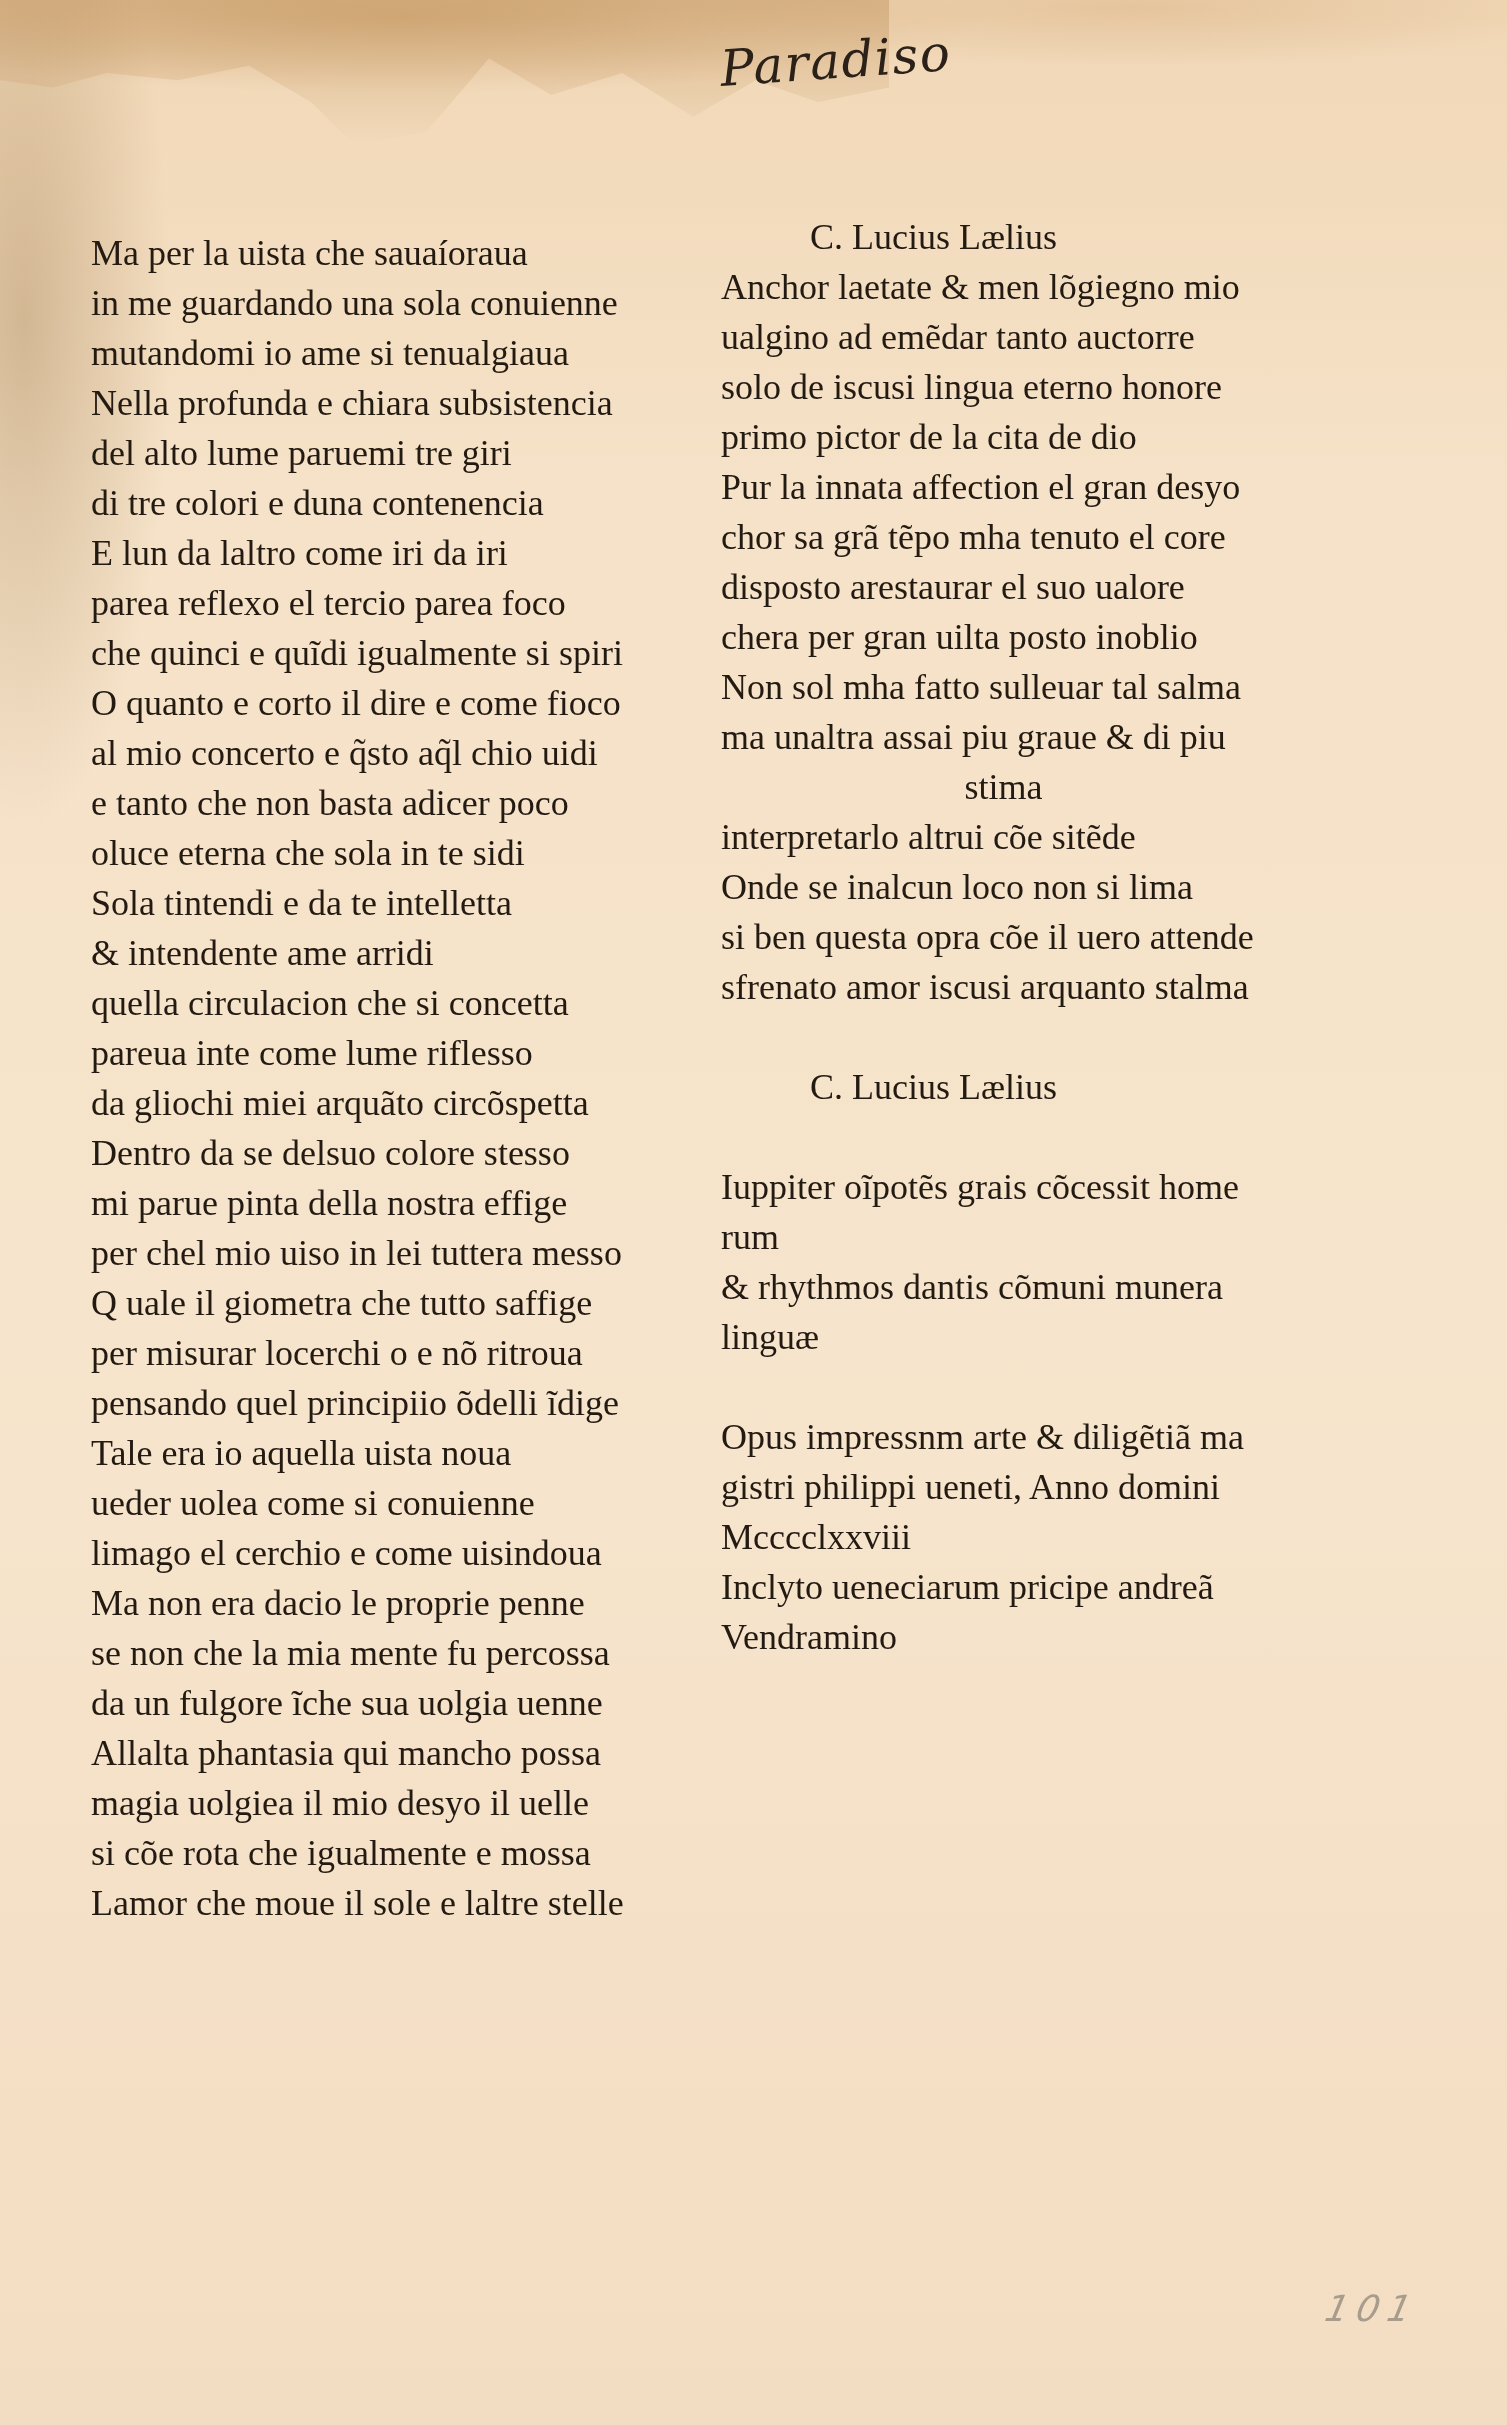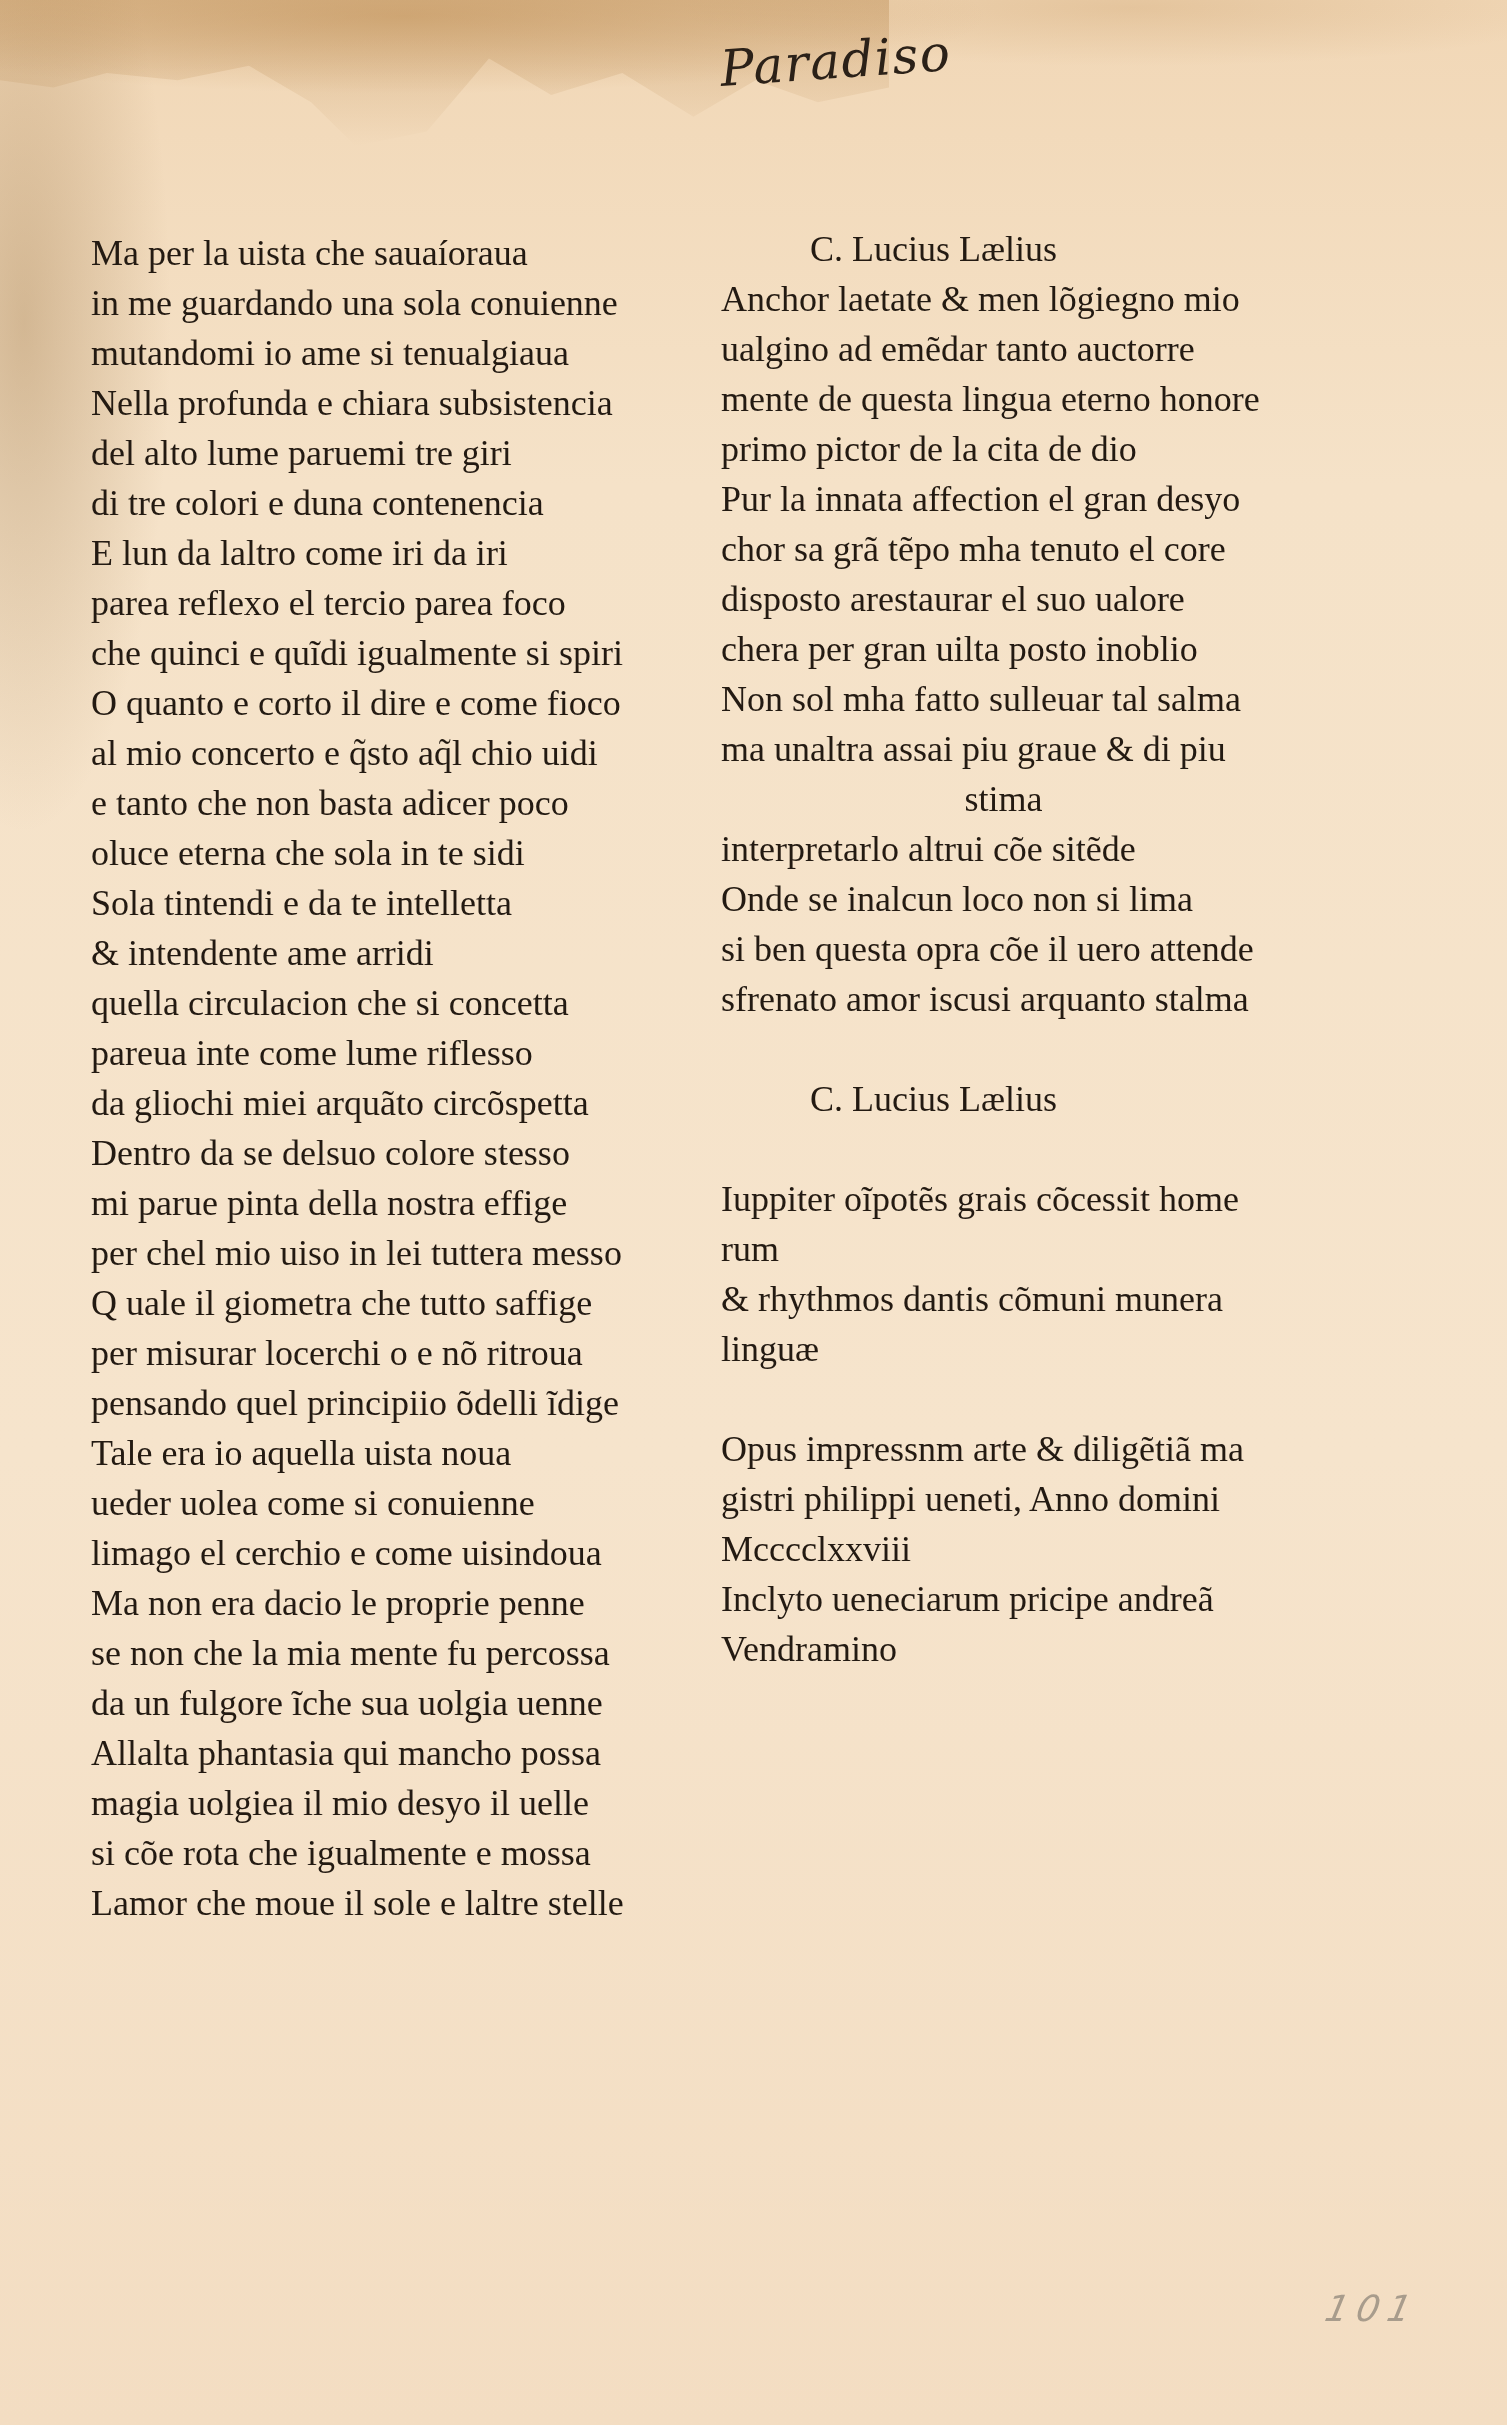--- a/index.html
+++ b/index.html
@@ -28,21 +28,21 @@
       letter-spacing: 1.6px;
     }
     .folio {
       position: absolute; left: 1326px; top: 2288px;
       font-family: "DejaVu Sans", sans-serif; font-style: italic;
       font-size: 36px; color: #a89c8c; transform: skewX(-12deg);
       letter-spacing: 8px;
     }
     .col { position: absolute; color: #231a12; font-size: 36px; line-height: 50px; }
     .col-left { left: 91px; top: 228px; width: 614px; }
-    .col-right { left: 721px; top: 224px; width: 614px; }
+    .col-right { left: 721px; top: 212px; width: 614px; }
     .line { white-space: nowrap; height: 50px; }
     .heading { padding-left: 89px; }
     .indent-right { text-align: center; padding-right: 49px; }
     .gap { height: 50px; }
   </style>
 </head>
 <body>
 
 <div class="page">
   <div class="stain-edge"></div>
@@ -83,21 +83,21 @@
     <div class="line">Allalta phantasia qui mancho possa</div>
     <div class="line">magia uolgiea il mio desyo il uelle</div>
     <div class="line">si cõe rota che igualmente e mossa</div>
     <div class="line">Lamor che moue il sole e laltre stelle</div>
   </div>
 
   <div class="col col-right">
     <div class="line heading">C. Lucius Lælius</div>
     <div class="line">Anchor laetate &amp; men lõgiegno mio</div>
     <div class="line">ualgino ad emẽdar tanto auctorre</div>
-    <div class="line">mente de questa lingua eterno honore</div>
+    <div class="line">solo de iscusi lingua eterno honore</div>
     <div class="line">primo pictor de la cita de dio</div>
     <div class="line">Pur la innata affection el gran desyo</div>
     <div class="line">chor sa grã tẽpo mha tenuto el core</div>
     <div class="line">disposto arestaurar el suo ualore</div>
     <div class="line">chera per gran uilta posto inoblio</div>
     <div class="line">Non sol mha fatto sulleuar tal salma</div>
     <div class="line">ma unaltra assai piu graue &amp; di piu</div>
     <div class="line indent-right">stima</div>
     <div class="line">interpretarlo altrui cõe sitẽde</div>
     <div class="line">Onde se inalcun loco non si lima</div>

